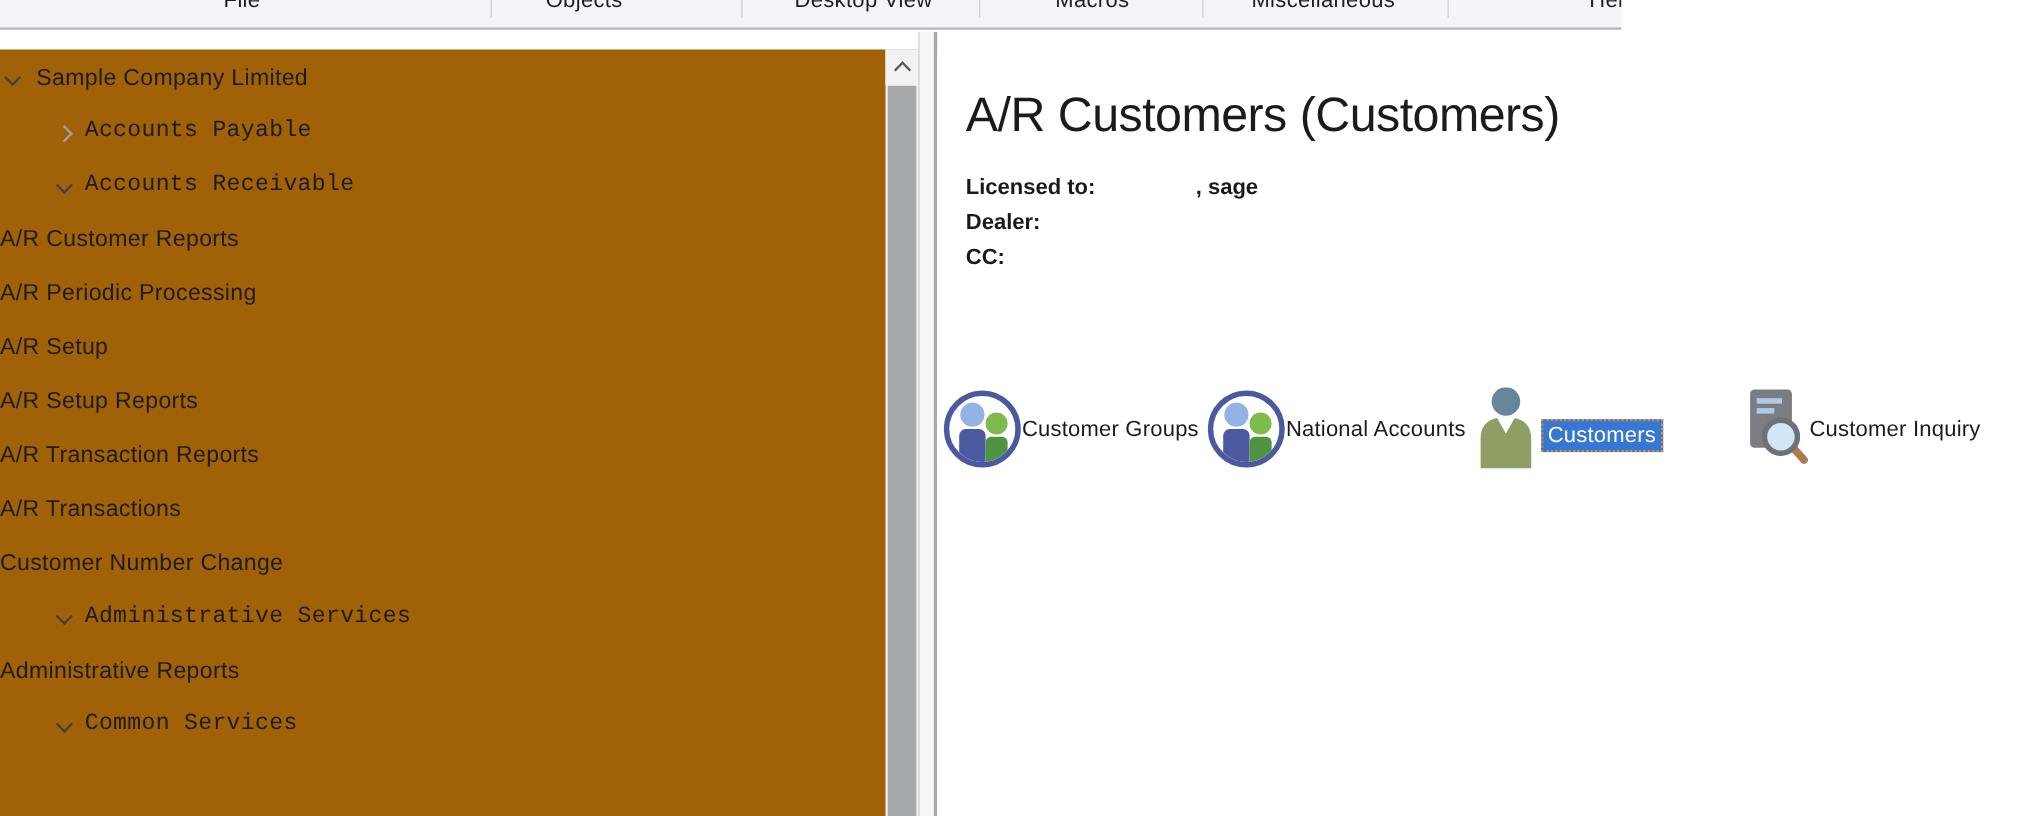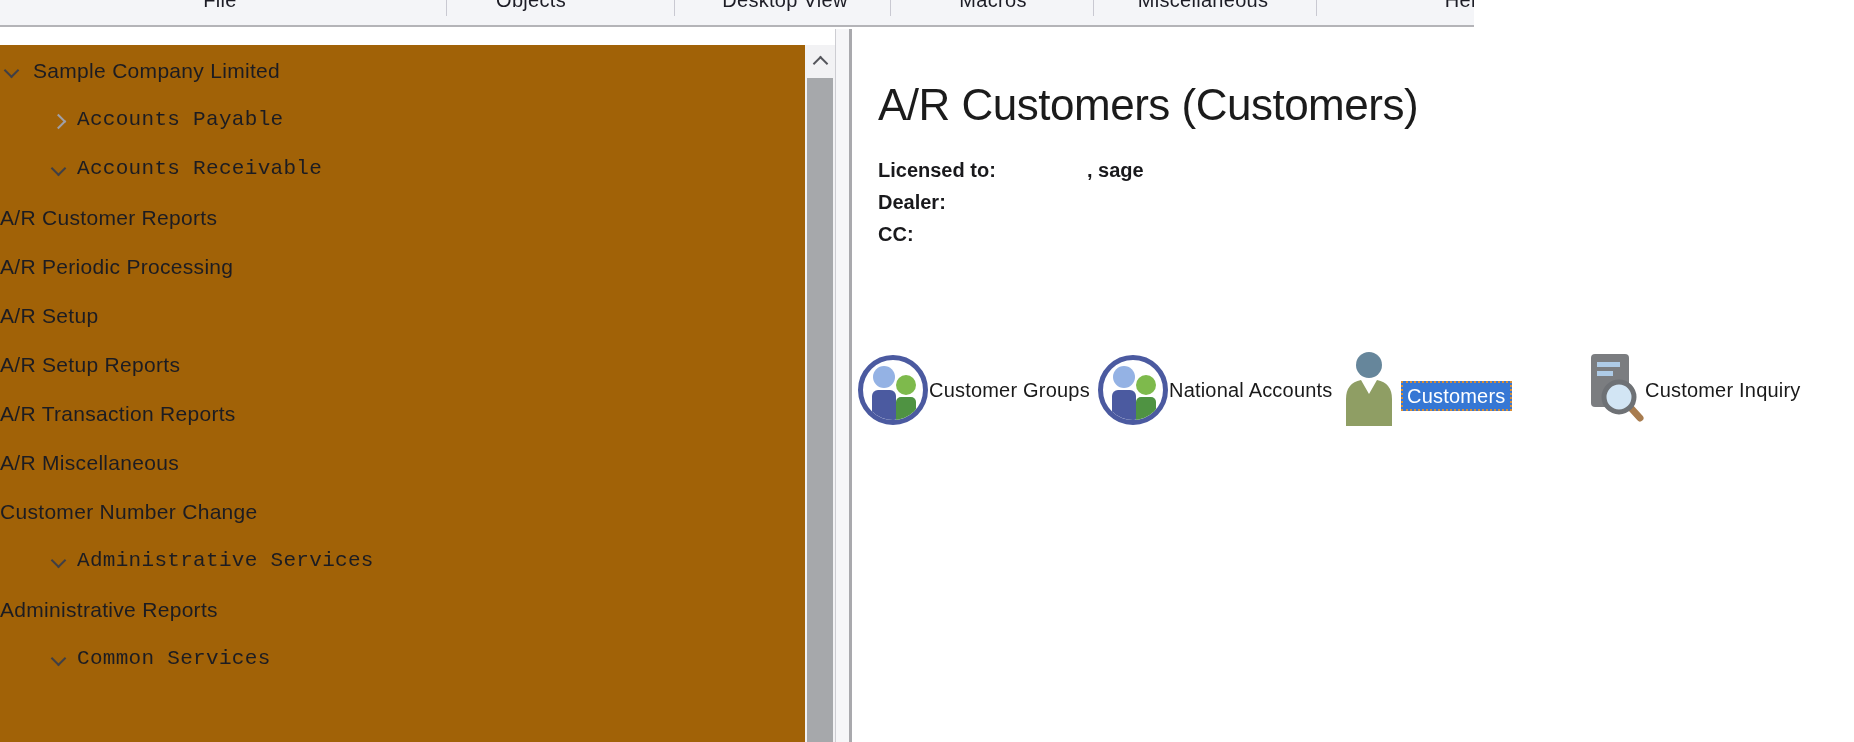--- a/index.html
+++ b/index.html
@@ -108,21 +108,21 @@
 
       <div class="trow lvl2">
         <span class="tlabel">A/R Setup Reports</span>
       </div>
 
       <div class="trow lvl2">
         <span class="tlabel">A/R Transaction Reports</span>
       </div>
 
       <div class="trow lvl2">
-        <span class="tlabel">A/R Miscellaneous</span>
+        <span class="tlabel">A/R Transactions</span>
       </div>
 
       <div class="trow lvl2">
         <span class="tlabel">Customer Number Change</span>
       </div>
 
       <div class="trow lvl1">
         <span class="chev exp"></span>
         <span class="tlabel">Administrative Services</span>
       </div>

